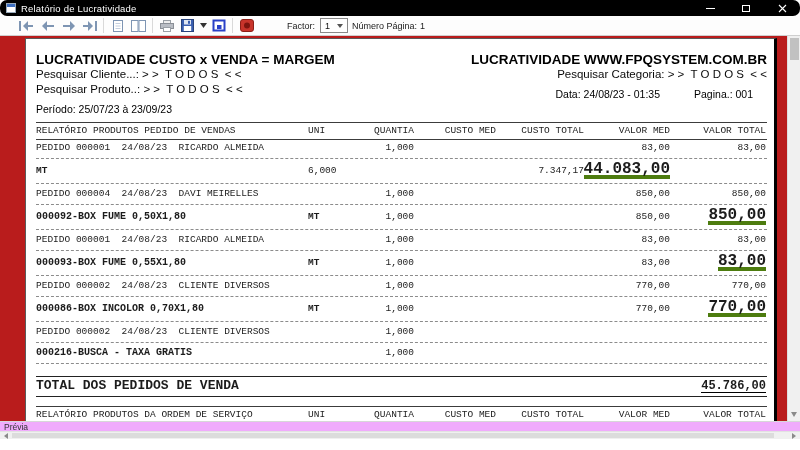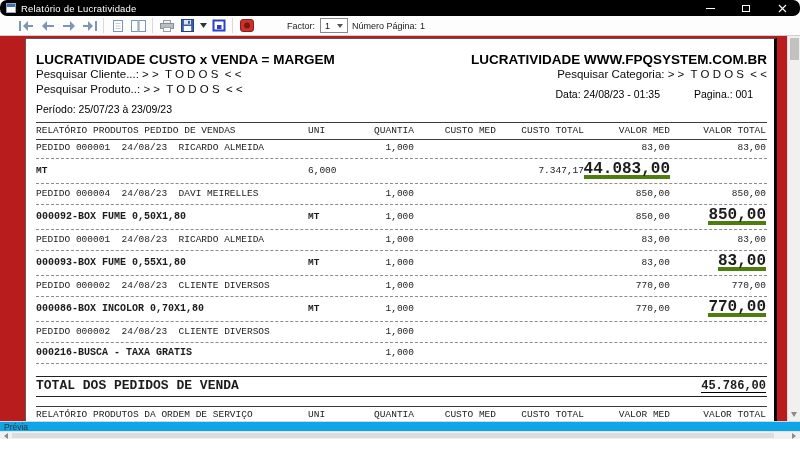--- a/index.html
+++ b/index.html
@@ -67,21 +67,21 @@
   .group .c-valor_total:empty { border:none; }
   .r-row.total { border-top:1px solid #222; border-bottom:1px solid #222; padding:3px 0; margin:2px 0 1px 0; }
   .total .c-desc { font-weight:bold; font-size:13px; }
   .total .c-valor_total { justify-self:end; font-weight:bold; font-size:12px; border-bottom:1px solid #000; }
 
   
   .vscroll { position:absolute; right:0; top:0; width:13px; height:385px; background:#f0f0f0; border-left:1px solid #dedede; }
   .vthumb { position:absolute; left:2px; top:2px; width:9px; height:22px; background:#c1c1c1; }
   .varrow-down { position:absolute; left:3px; bottom:4px; width:0; height:0;
                  border-left:3.5px solid transparent; border-right:3.5px solid transparent; border-top:5px solid #8a8a8a; }
-  .statusbar { height:10px; background:#0ea5e9; border-top:1px solid #d7d7d7; display:flex; align-items:center; padding-left:4px; }
+  .statusbar { height:10px; background:#f0abfc; border-top:1px solid #d7d7d7; display:flex; align-items:center; padding-left:4px; }
   .status-text { font-size:8.5px; color:#333; }
   .hscroll { position:relative; height:8px; background:#f0f0f0; border-top:1px solid #e2e2e2; }
   .harrow-left { position:absolute; left:4px; top:1px; width:0; height:0;
                  border-top:3px solid transparent; border-bottom:3px solid transparent; border-right:4px solid #8a8a8a; }
   .harrow-right { position:absolute; right:4px; top:1px; width:0; height:0;
                   border-top:3px solid transparent; border-bottom:3px solid transparent; border-left:4px solid #8a8a8a; }
   .hthumb { position:absolute; left:12px; top:1px; height:5px; width:762px; background:#dcdcdc; }
 </style>
 </head>
 <body>

